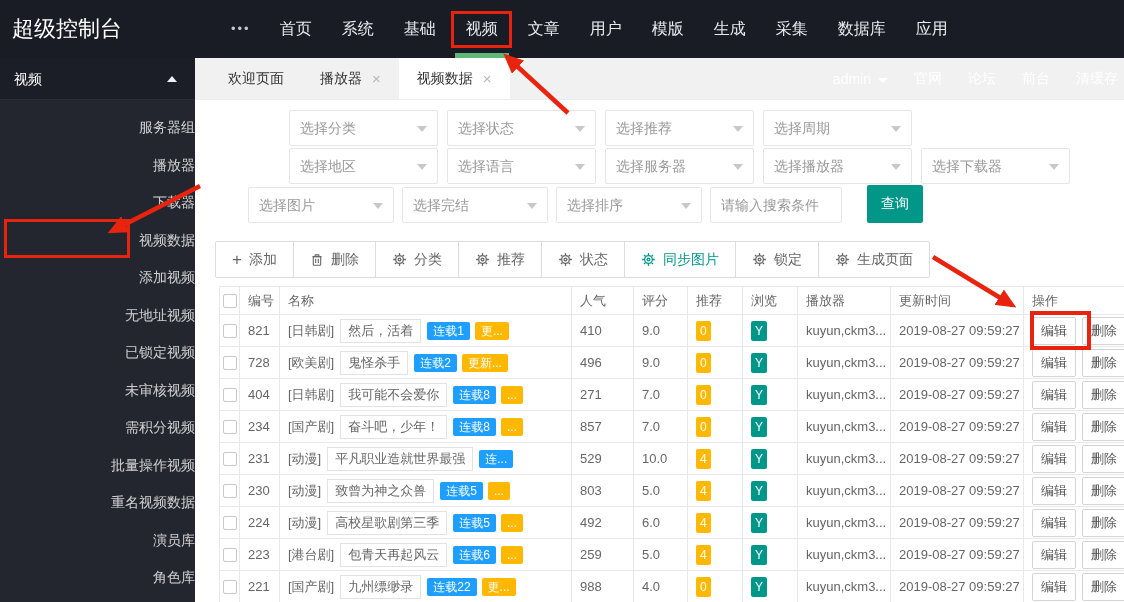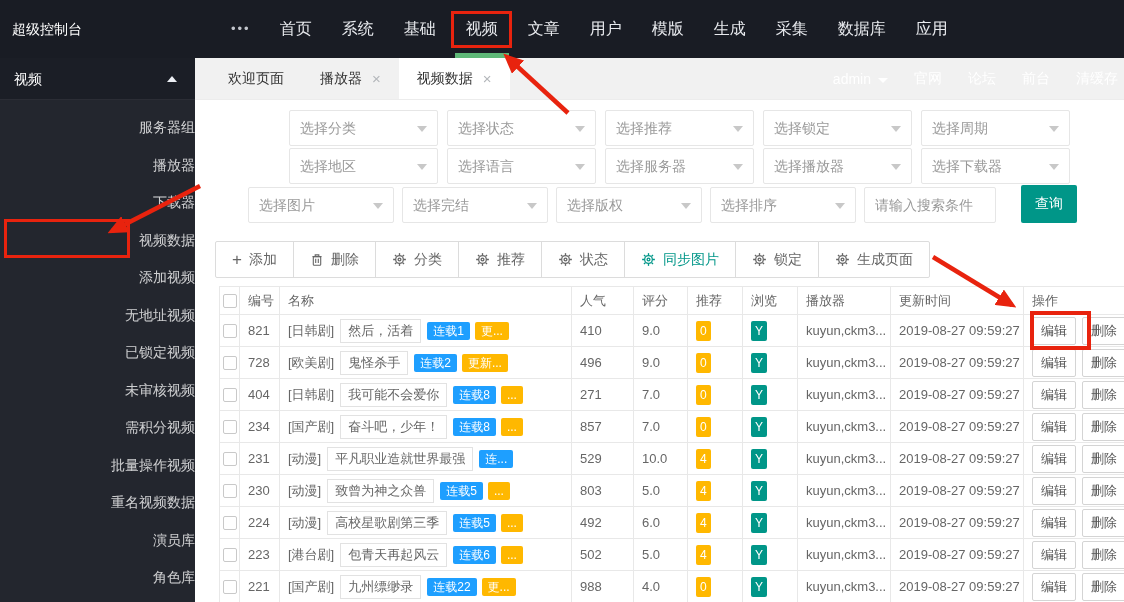--- a/index.html
+++ b/index.html
@@ -3,21 +3,21 @@
 <meta charset="utf-8">
 <style>
   * { margin:0; padding:0; box-sizing:border-box; }
   html,body { width:1124px; height:602px; overflow:hidden;
     font-family:"Liberation Sans","DejaVu Sans",sans-serif; background:#fff; }
   #stage { position:relative; width:1124px; height:602px; overflow:hidden; }
 
   
   .navbar { position:absolute; left:0; top:0; width:1124px; height:58px;
     background:#191c24; display:flex; align-items:stretch; z-index:5; }
-  .logo { width:195px; color:#fff; font-size:14px; line-height:58px; padding-left:12px; }
+  .logo { width:195px; color:#fff; font-size:22px; line-height:58px; padding-left:12px; }
   .nav-more { color:#c2c5cc; font-size:13px; letter-spacing:2px; line-height:58px;
     margin-left:36px; margin-right:14px; cursor:pointer; }
   .nav-items { display:flex; }
   .nav-item { position:relative; padding:0 15px; line-height:58px; font-size:16px;
     color:#e8eaee; cursor:pointer; white-space:nowrap; }
   .nav-active-bar { position:absolute; left:4px; right:4px; bottom:0; height:5px;
     background:#5FB878; }
 
   
   .sidebar { position:absolute; left:0; top:58px; width:195px; height:544px;
@@ -176,34 +176,32 @@
           <span class="lnk">前台</span>
           <span class="lnk">清缓存</span>
         </div>
     </div>
 
     <div class="filters">
       <div class="f-row r12">
           <div class="select w1"><span>选择分类</span><i class="caret-down"></i></div>
           <div class="select w1"><span>选择状态</span><i class="caret-down"></i></div>
           <div class="select w1"><span>选择推荐</span><i class="caret-down"></i></div>
-          <div class="select w1"><span>选择锁定</span><i class="caret-down"></i></div>
           <div class="select w1"><span>选择周期</span><i class="caret-down"></i></div>
         </div>
       <div class="f-row r12">
           <div class="select w1"><span>选择地区</span><i class="caret-down"></i></div>
           <div class="select w1"><span>选择语言</span><i class="caret-down"></i></div>
           <div class="select w1"><span>选择服务器</span><i class="caret-down"></i></div>
           <div class="select w1"><span>选择播放器</span><i class="caret-down"></i></div>
           <div class="select w1"><span>选择下载器</span><i class="caret-down"></i></div>
         </div>
       <div class="f-row r3">
         <div class="select w2"><span>选择图片</span><i class="caret-down"></i></div>
           <div class="select w2"><span>选择完结</span><i class="caret-down"></i></div>
-          <div class="select w2"><span>选择版权</span><i class="caret-down"></i></div>
           <div class="select w2"><span>选择排序</span><i class="caret-down"></i></div>
           <input class="search-input" type="text" placeholder="请输入搜索条件" style="">
         <button class="search-btn">查询</button>
       </div>
     </div>
 
     <div class="toolbar">
         <button class="tbtn">
           <span class="tb-ic"><span class="plus-glyph">+</span></span>
           <span>添加</span>
@@ -433,21 +431,21 @@
             <td><span class="sq orange">4</span></td>
             <td><span class="sq teal">Y</span></td>
             <td>kuyun,ckm3...</td>
             <td class="time-red">2019-08-27 09:59:27</td>
             <td><button class="act">编辑</button><button class="act">删除</button></td>
           </tr>
           <tr>
             <td class="cb-cell"><span class="cb"></span></td>
             <td>223</td>
             <td><span class="cat">[港台剧]</span><span class="title-box">包青天再起风云</span><span class="badge blue">连载6</span><span class="badge orange">...</span></td>
-            <td>502</td>
+            <td>259</td>
             <td>5.0</td>
             <td><span class="sq orange">4</span></td>
             <td><span class="sq teal">Y</span></td>
             <td>kuyun,ckm3...</td>
             <td class="time-red">2019-08-27 09:59:27</td>
             <td><button class="act">编辑</button><button class="act">删除</button></td>
           </tr>
           <tr>
             <td class="cb-cell"><span class="cb"></span></td>
             <td>221</td>

